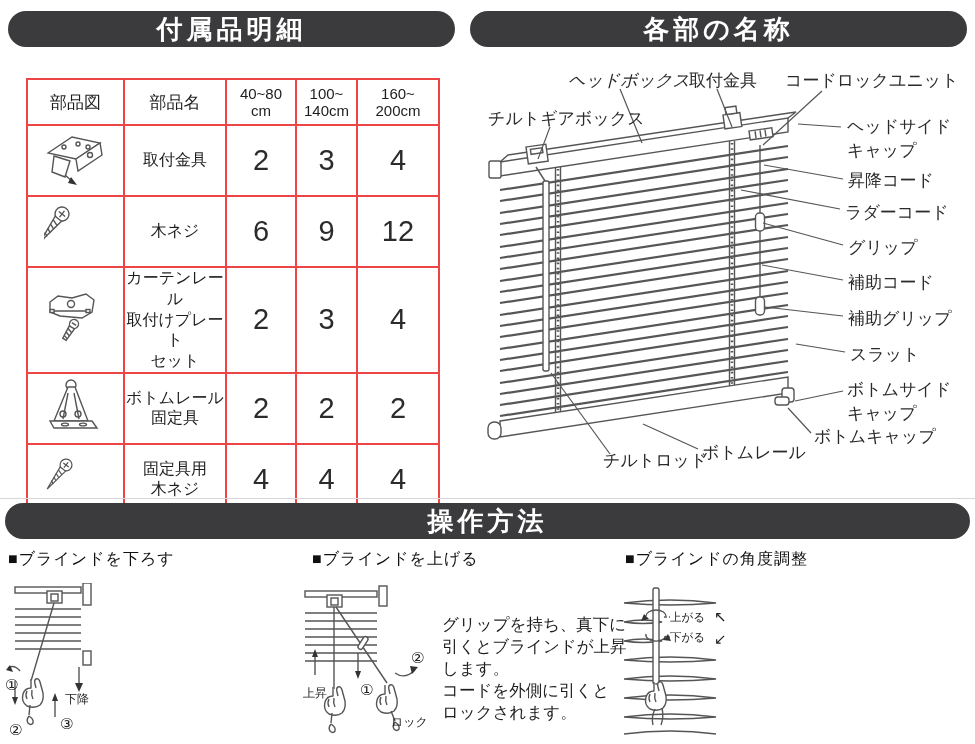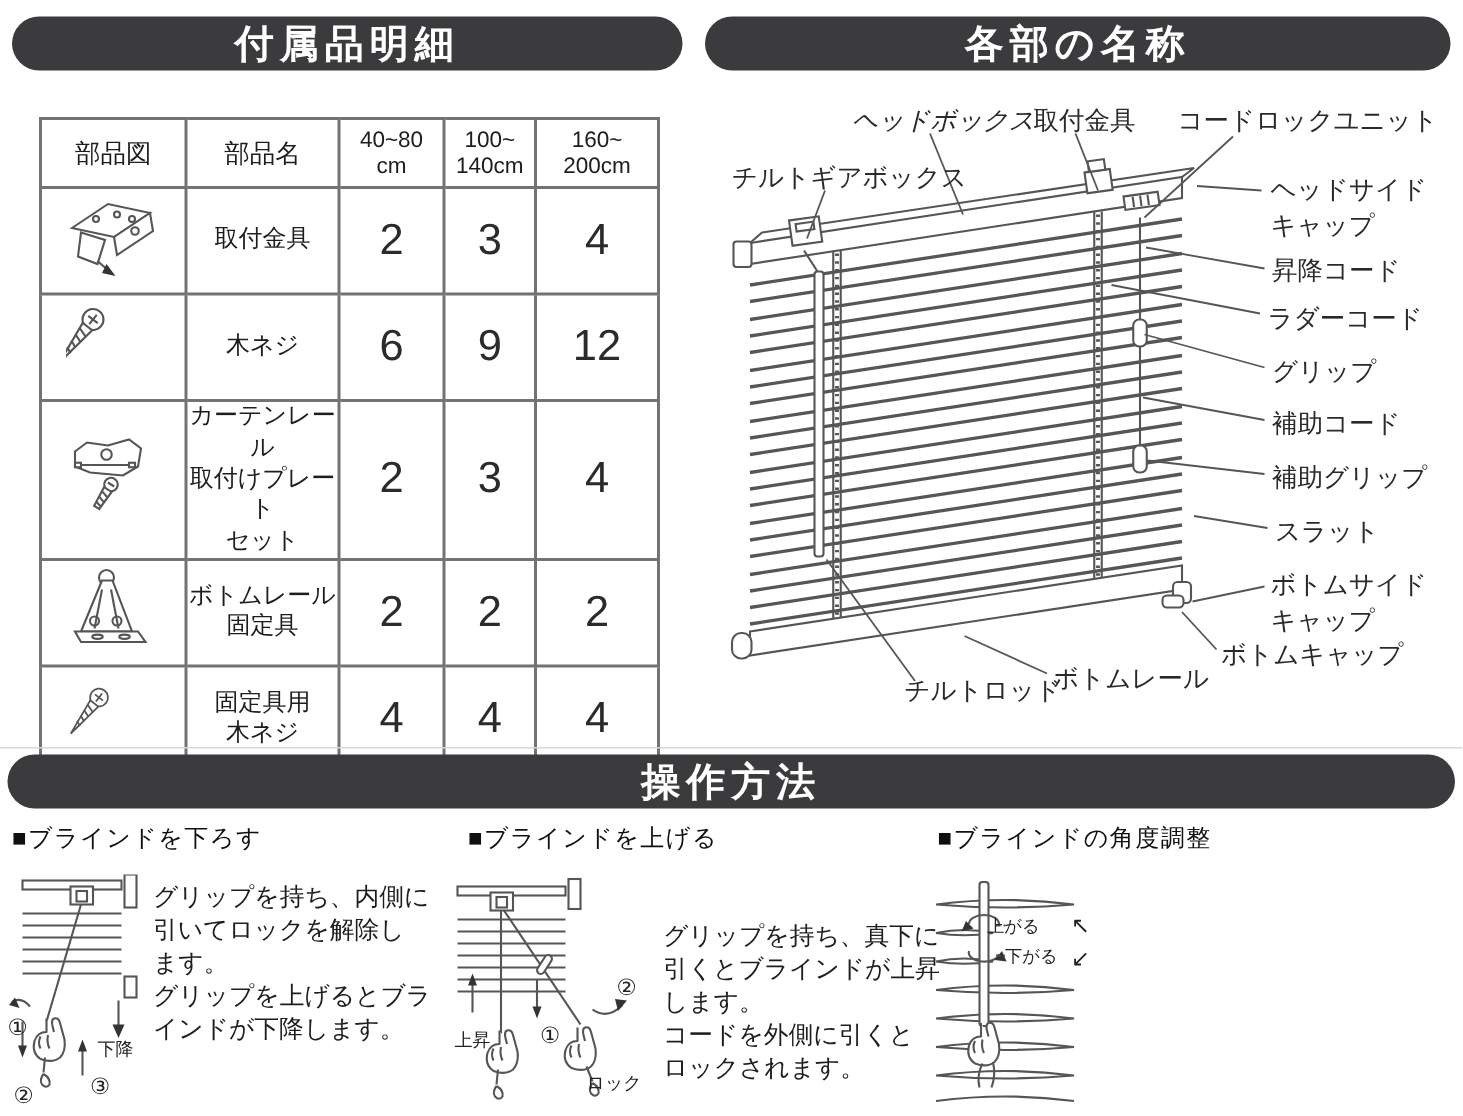--- a/index.html
+++ b/index.html
@@ -7,21 +7,21 @@
         font-family:"Liberation Sans","DejaVu Sans",sans-serif;color:#1d1d1f;}
   
   .pill{position:absolute;height:36px;line-height:36px;background:#3b3b3d;color:#fff;
         font-weight:bold;font-size:26px;text-align:center;border-radius:18px;letter-spacing:4px;}
   .pill-acc{left:8px;top:11px;width:447px;}
   .pill-parts{left:470px;top:11px;width:497px;}
   .pill-op{left:5px;top:503px;width:965px;}
   .divider{position:absolute;left:0;top:498px;width:975px;height:1px;background:#d7d7d7;}
   
   .acc-table{position:absolute;left:26px;top:78px;border-collapse:collapse;table-layout:fixed;}
-  .acc-table th,.acc-table td{border:2px solid #737373;padding:0;vertical-align:middle;}
+  .acc-table th,.acc-table td{border:2px solid #ef4444;padding:0;vertical-align:middle;}
   .acc-table th{height:44px;font-weight:normal;font-size:17px;text-align:center;}
   .acc-table th.sz{font-size:15px;line-height:1.15;white-space:pre-line;}
   .acc-table td{height:69px;}
   .pic{text-align:center;}
   .pname{font-size:16px;text-align:center;line-height:1.3;white-space:pre-line;}
   .qty{font-size:29px;text-align:center;font-weight:normal;color:#2b2b2d;}
   
   .parts-panel{position:absolute;left:470px;top:55px;width:505px;height:448px;}
   .parts-panel svg{position:absolute;left:0;top:0;}
   .plabel{position:absolute;font-size:17px;line-height:1.4;color:#2a2a2c;white-space:pre-line;}
@@ -267,25 +267,20 @@
     <div class="plabel" style="left:133px;top:394px;">チルトロッド</div>
   </div>
 
   <div class="divider"></div>
   <div class="pill pill-op">操作方法</div>
 
   <div class="op-title" style="left:8px;top:549px;">■ブラインドを下ろす</div>
   <div class="op-title" style="left:312px;top:549px;">■ブラインドを上げる</div>
   <div class="op-title" style="left:625px;top:549px;">■ブラインドの角度調整</div>
 
-  <div class="op-body" style="left:102px;top:588px;width:205px;">グリップを持ち、内側に
-引いてロックを解除し
-ます。
-グリップを上げるとブラ
-インドが下降します。</div>
   <div class="op-body" style="left:410px;top:614px;width:222px;margin-left:32px;">グリップを持ち、真下に
 引くとブラインドが上昇
 します。
 コードを外側に引くと
 ロックされます。</div>
 
   <div class="opdiag" style="left:5px;top:583px;width:100px;height:158px;">
     <svg width="100" height="158" viewBox="0 0 100 158">
       <rect class="artf" x="10" y="4" width="66" height="6"></rect>
       <rect class="artf" x="78" y="0" width="8" height="22"></rect>
@@ -368,19 +363,19 @@
       <path class="art" d="M24,48 a10,6 0 1 0 20,2"></path>
         <polygon class="ah" points="46,48 41,54 49,55"></polygon>
       <g transform="translate(26,96)">
         <path class="artf" d="M6,0 L6,9 Q0,9 -2,15 Q-4,23 2,27 Q10,30 15,26 Q19,22 18,14 L15,3 Q14,-1 11,0 Q9,1 10,5 L11,9" stroke-linejoin="round"></path>
         <path class="art" d="M2,12 q-2,4 0,8 M7,11 q-1,5 1,9" stroke-width="0.8"></path>
         <path class="art" d="M7,27 q-4,8 -2,16 M14,26 q2,9 -1,17" stroke-width="1.2"></path>
       </g>
       <line class="art" x1="42" y1="31" x2="48" y2="31" stroke-dasharray="3,2"></line>
       <line class="art" x1="42" y1="51" x2="48" y2="51" stroke-dasharray="3,2"></line>
     </svg>
-    <div class="dlabel lab11" style="left:36px;top:24px;text-align:right;">上がる</div>
+    <div class="dlabel lab11" style="left:48px;top:24px;text-align:right;">上がる</div>
     <div class="dlabel lab11" style="left:48px;top:44px;">下がる</div>
     <div class="dlabel lab15" style="left:92px;top:22px;">↖</div>
     <div class="dlabel lab15" style="left:92px;top:44px;">↙</div>
   </div>
 
 </div>
 
 </body></html>

